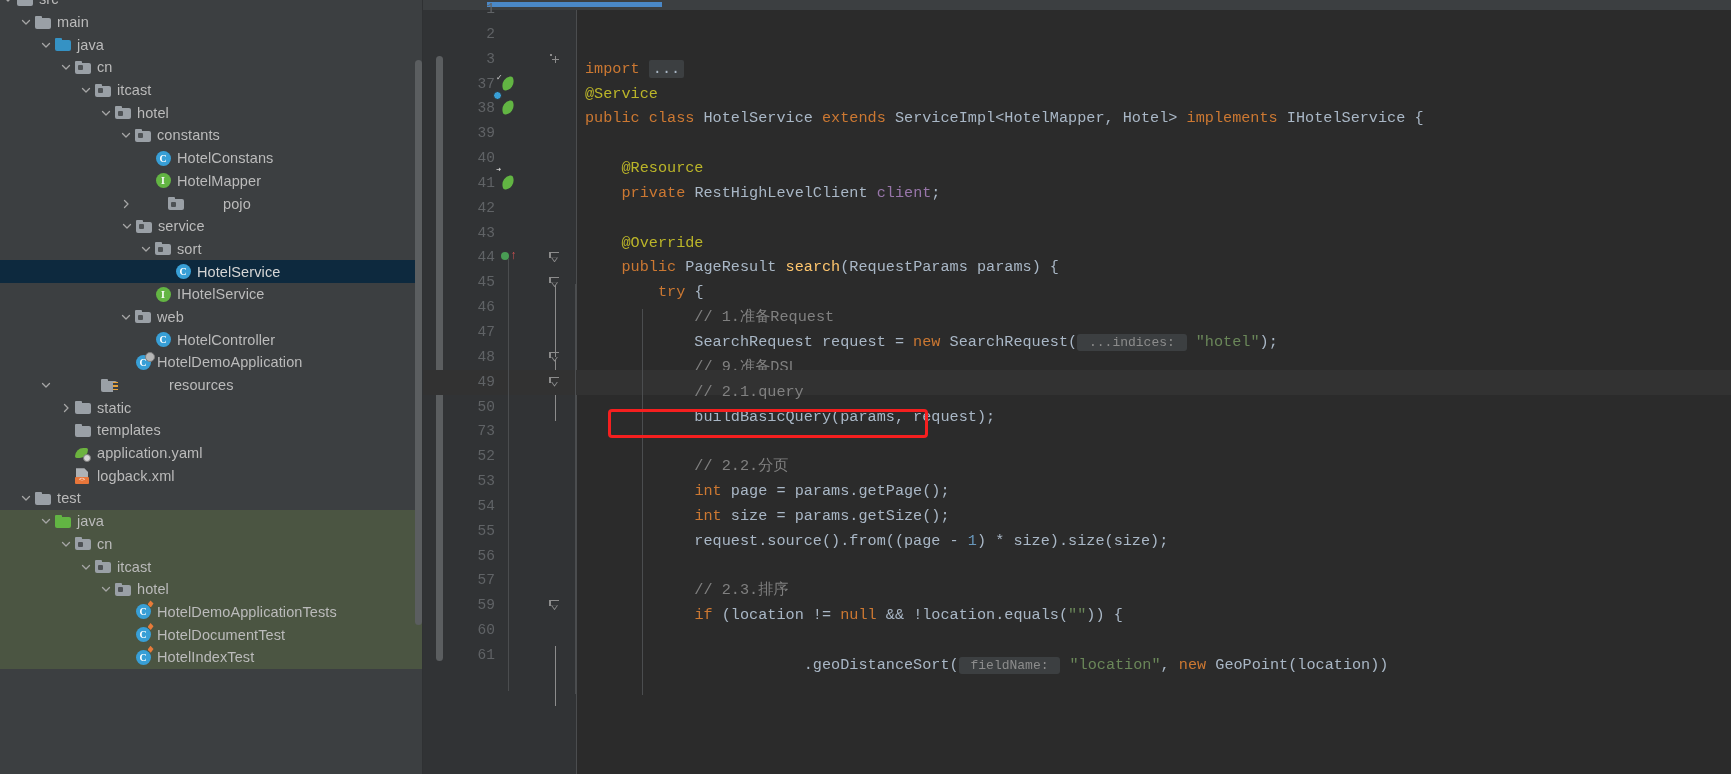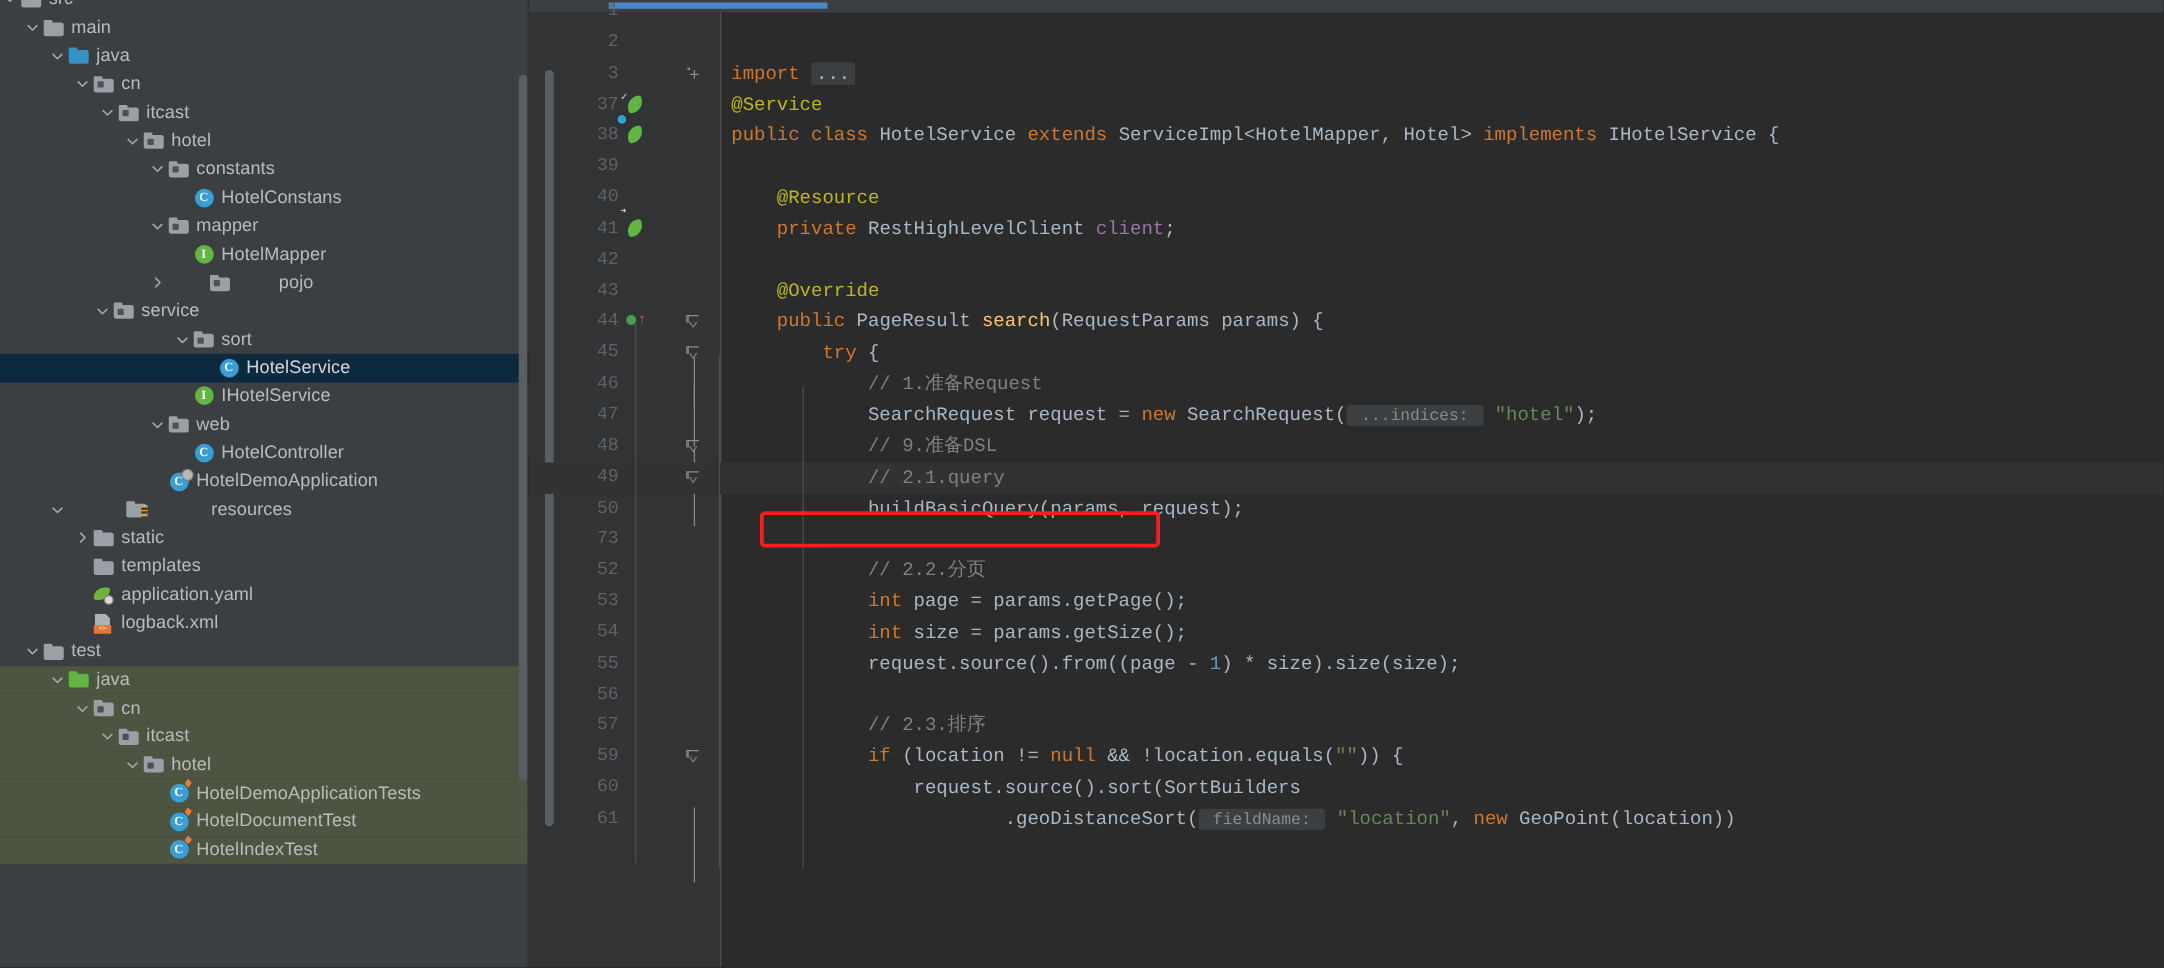--- a/index.html
+++ b/index.html
@@ -143,21 +143,21 @@
     white-space: pre;
     color: #a9b7c6;
   }
   .line.caretline { background: #323232; }
   .ln {
     position: absolute; left: 0; width: 72px; text-align: right;
     color: #606366; font-size: 14.5px;
   }
   .gutter-icon { position: absolute; left: 78px; top: 4px; width: 16px; height: 16px; }
   .fold { position: absolute; left: 127px; top: 7px; width: 11px; height: 11px; }
-  .codetext { position: absolute; left: 162px; top: 0; }
+  .codetext { position: absolute; left: 162px; top: 10px; }
 
   
   .kw   { color: #cc7832; }
   .fn   { color: #ffc66d; }
   .str  { color: #6a8759; }
   .num  { color: #6897bb; }
   .cmt  { color: #808080; }
   .ann  { color: #bbb529; }
   .fld  { color: #9876aa; }
   .pln  { color: #a9b7c6; }
@@ -311,35 +311,20 @@
           </span>
           <span class="label">constants</span>
         </div>
         <div class="row" style="padding-left: 138px;">
           <span class="arrow none"></span>
           <span class="icon-wrap">
             <span class="badge cls">C</span>
           </span>
           <span class="label">HotelConstans</span>
         </div>
-        <div class="row" style="padding-left: 118px;">
-          <span class="arrow">
-            <svg width="10" height="10" viewBox="0 0 10 10">
-              <path d="M1.5 3.5 L5 7 L8.5 3.5" fill="none" stroke="#a6a6a6" stroke-width="1.3" stroke-linecap="round" stroke-linejoin="round"></path>
-            </svg>
-          </span>
-          <span class="icon-wrap">
-            <span class="fldr grey">
-              <span class="tab"></span>
-              <span class="body"></span>
-              <span class="dot"></span>
-            </span>
-          </span>
-          <span class="label">mapper</span>
-        </div>
         <div class="row" style="padding-left: 138px;">
           <span class="arrow none"></span>
           <span class="icon-wrap">
             <span class="badge iface">I</span>
           </span>
           <span class="label">HotelMapper</span>
         </div>
         <div class="row" style="padding-left: 118px; gap: 33px;">
           <span class="arrow">
             <svg width="10" height="10" viewBox="0 0 10 10">
@@ -348,21 +333,21 @@
           </span>
           <span class="icon-wrap">
             <span class="fldr grey">
               <span class="tab"></span>
               <span class="body"></span>
               <span class="dot"></span>
             </span>
           </span>
           <span class="label">pojo</span>
         </div>
-        <div class="row" style="padding-left: 74px;">
+        <div class="row" style="padding-left: 119px;">
           <span class="arrow">
             <svg width="10" height="10" viewBox="0 0 10 10">
               <path d="M1.5 3.5 L5 7 L8.5 3.5" fill="none" stroke="#a6a6a6" stroke-width="1.3" stroke-linecap="round" stroke-linejoin="round"></path>
             </svg>
           </span>
           <span class="icon-wrap">
             <span class="fldr grey">
               <span class="tab"></span>
               <span class="body"></span>
               <span class="dot"></span>
@@ -623,21 +608,21 @@
         <div class="line caretline"><span class="ln">49</span><span class="fold"><span class="foldcup"><span class="top"></span><span class="l"></span><span class="r"></span><span class="tip"></span><span class="tipin"></span></span></span><span class="codetext"><span class="cmt">            // 2.1.query</span></span></div>
         <div class="line"><span class="ln">50</span><span class="codetext"><span class="pln">            buildBasicQuery(params, request);</span></span></div>
         <div class="line"><span class="ln">73</span><span class="codetext"></span></div>
         <div class="line"><span class="ln">52</span><span class="codetext"><span class="cmt">            // 2.2.分页</span></span></div>
         <div class="line"><span class="ln">53</span><span class="codetext"><span class="pln">            </span><span class="kw">int </span><span class="pln">page = params.getPage();</span></span></div>
         <div class="line"><span class="ln">54</span><span class="codetext"><span class="pln">            </span><span class="kw">int </span><span class="pln">size = params.getSize();</span></span></div>
         <div class="line"><span class="ln">55</span><span class="codetext"><span class="pln">            request.source().from((page - </span><span class="num">1</span><span class="pln">) * size).size(size);</span></span></div>
         <div class="line"><span class="ln">56</span><span class="codetext"></span></div>
         <div class="line"><span class="ln">57</span><span class="codetext"><span class="cmt">            // 2.3.排序</span></span></div>
         <div class="line"><span class="ln">59</span><span class="fold"><span class="foldcup"><span class="top"></span><span class="l"></span><span class="r"></span><span class="tip"></span><span class="tipin"></span></span></span><span class="codetext"><span class="pln">            </span><span class="kw">if </span><span class="pln">(location != </span><span class="kw">null</span><span class="pln"> &amp;&amp; !location.equals(</span><span class="str">""</span><span class="pln">)) {</span></span></div>
-        <div class="line"><span class="ln">60</span><span class="codetext"><span class="pln">                request.source().sort(SortBuilders</span></span></div>
+        <div class="line"><span class="ln">60</span></div>
         <div class="line"><span class="ln">61</span><span class="codetext"><span class="pln">                        .geoDistanceSort(</span><span class="hint"> fieldName: </span><span class="pln"> </span><span class="str">"location"</span><span class="pln">, </span><span class="kw">new </span><span class="pln">GeoPoint(location))</span></span></div>
         <div style="position: absolute; left: 85px; top: 262px; width: 1px; height: 432px; background: rgb(75, 77, 79);"></div>
         <div style="position: absolute; left: 152px; top: 287px; width: 1px; height: 410px; background: rgb(75, 77, 79);"></div>
         <div style="position: absolute; left: 219px; top: 312px; width: 1px; height: 386px; background: rgb(75, 77, 79);"></div>
       </div>
 
     <div id="red-box"></div>
   </div>
 </div>
 

